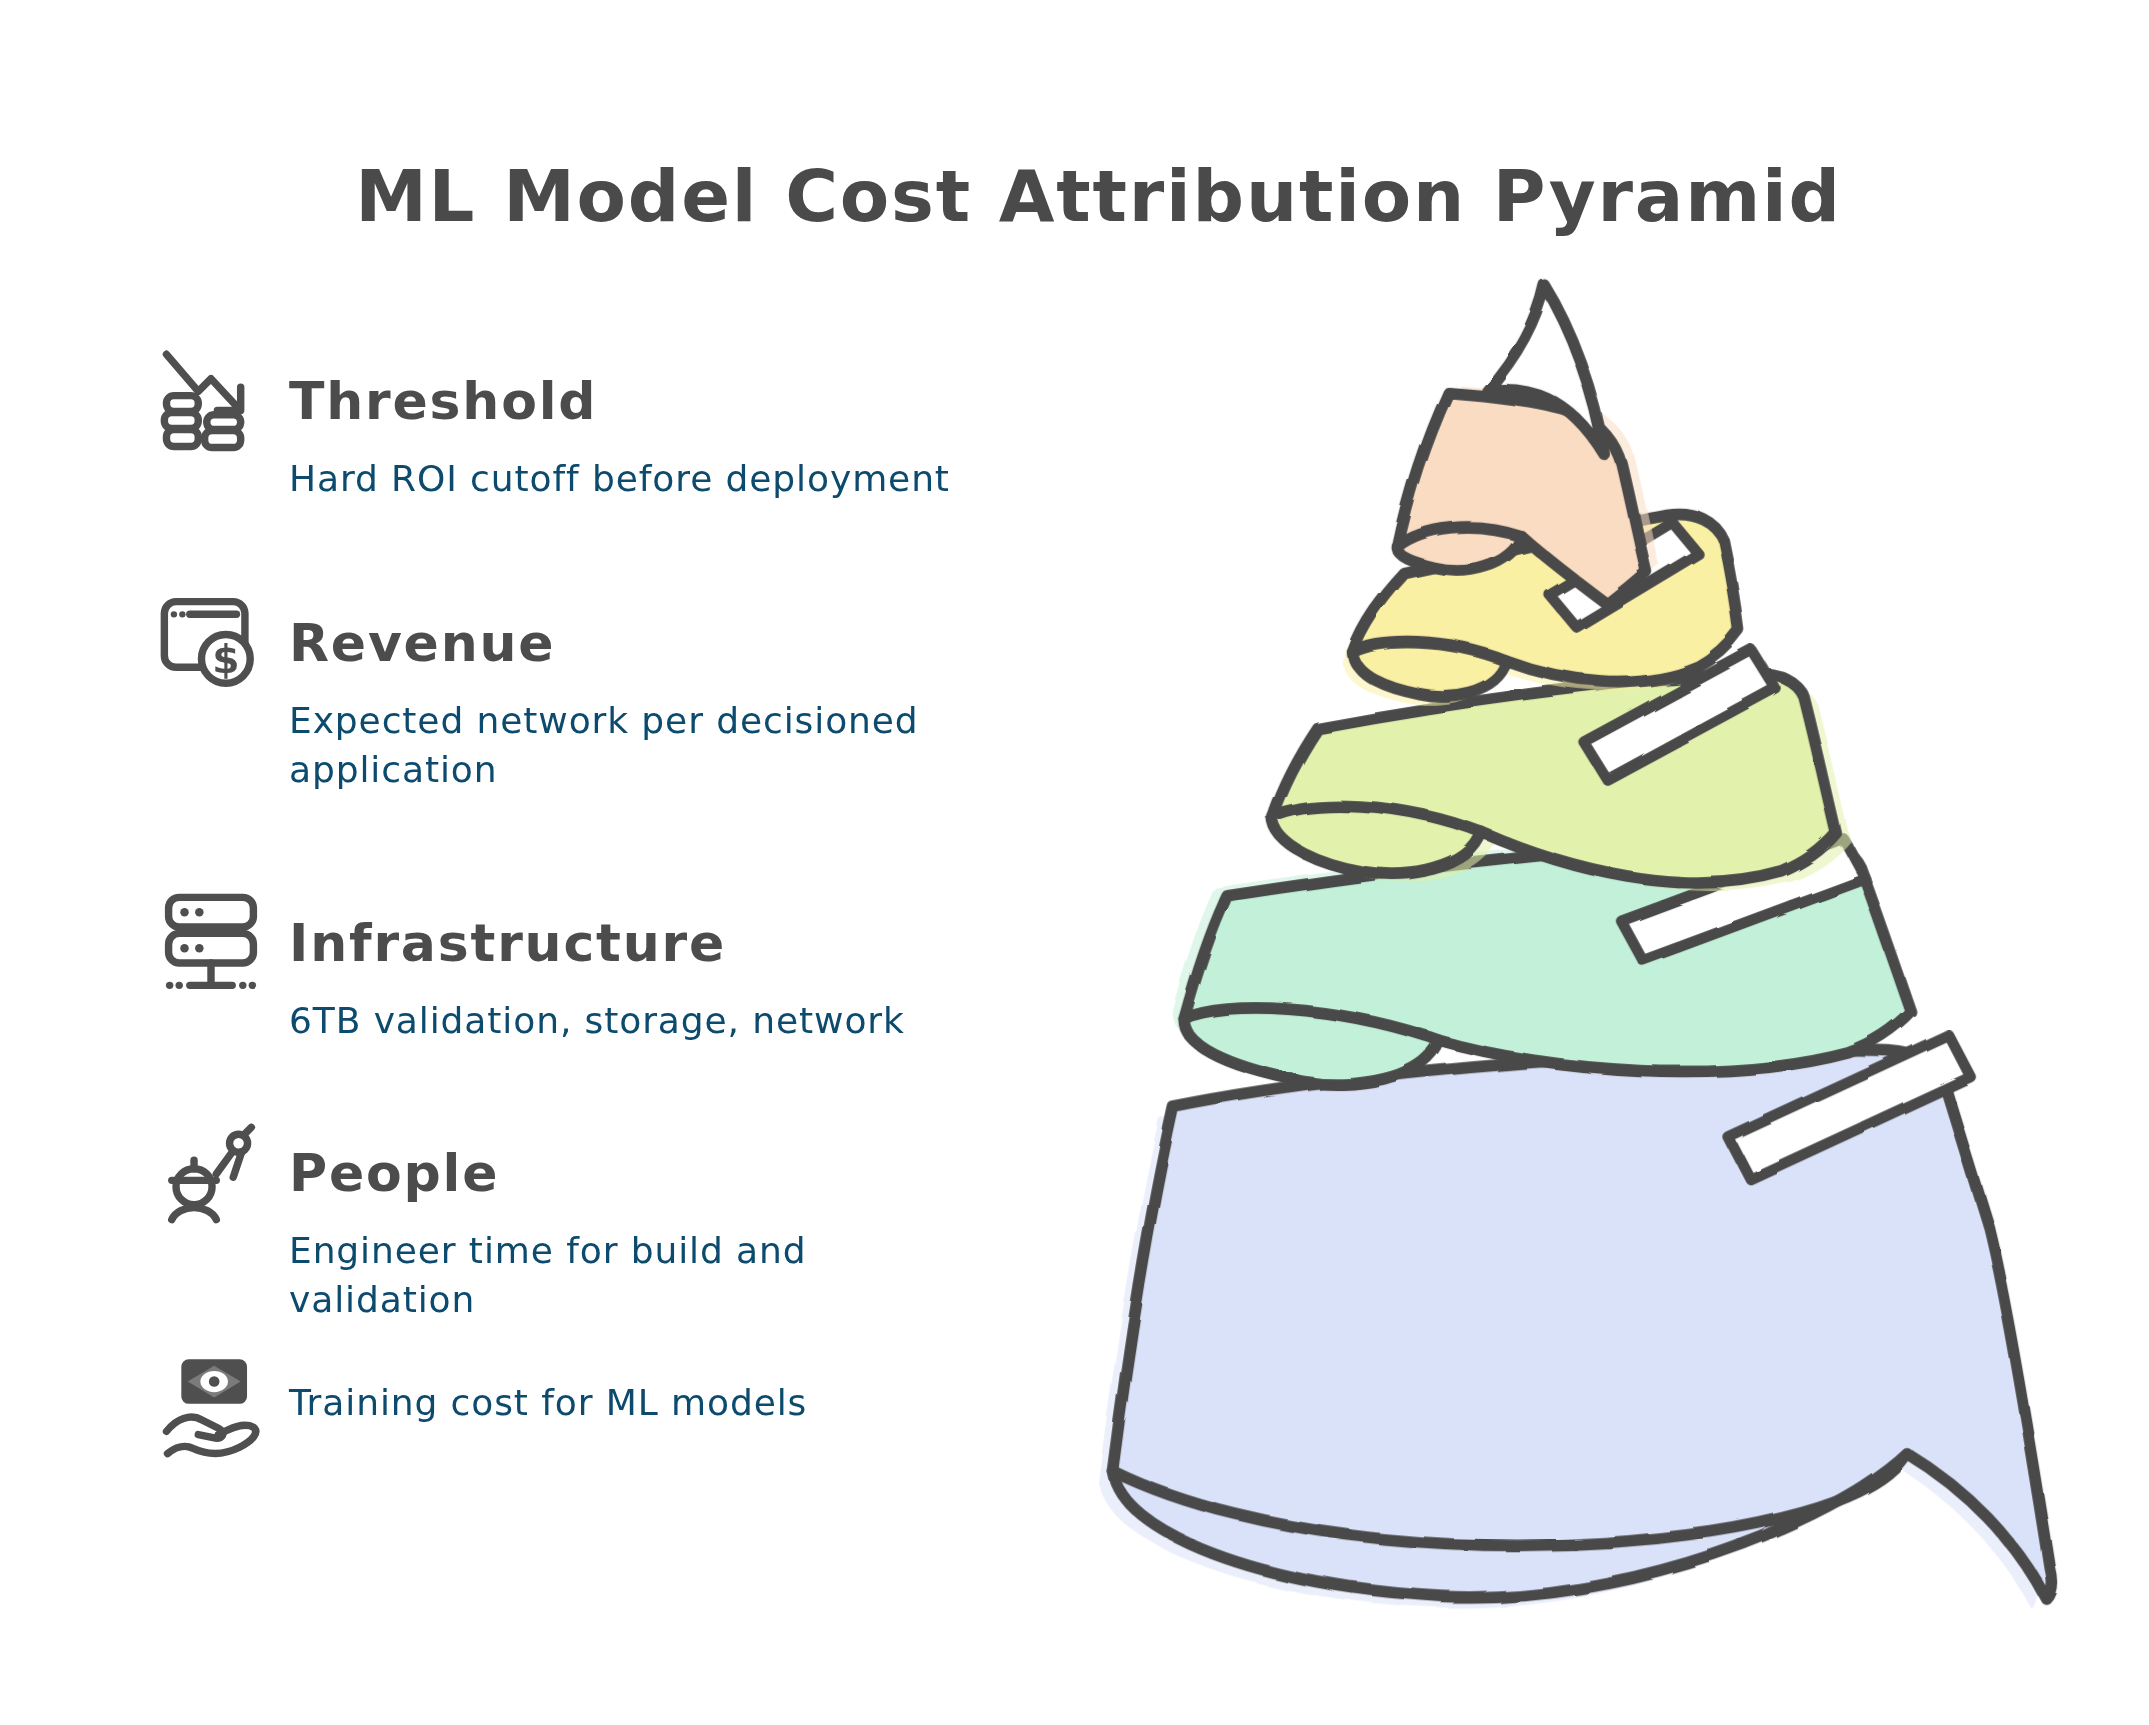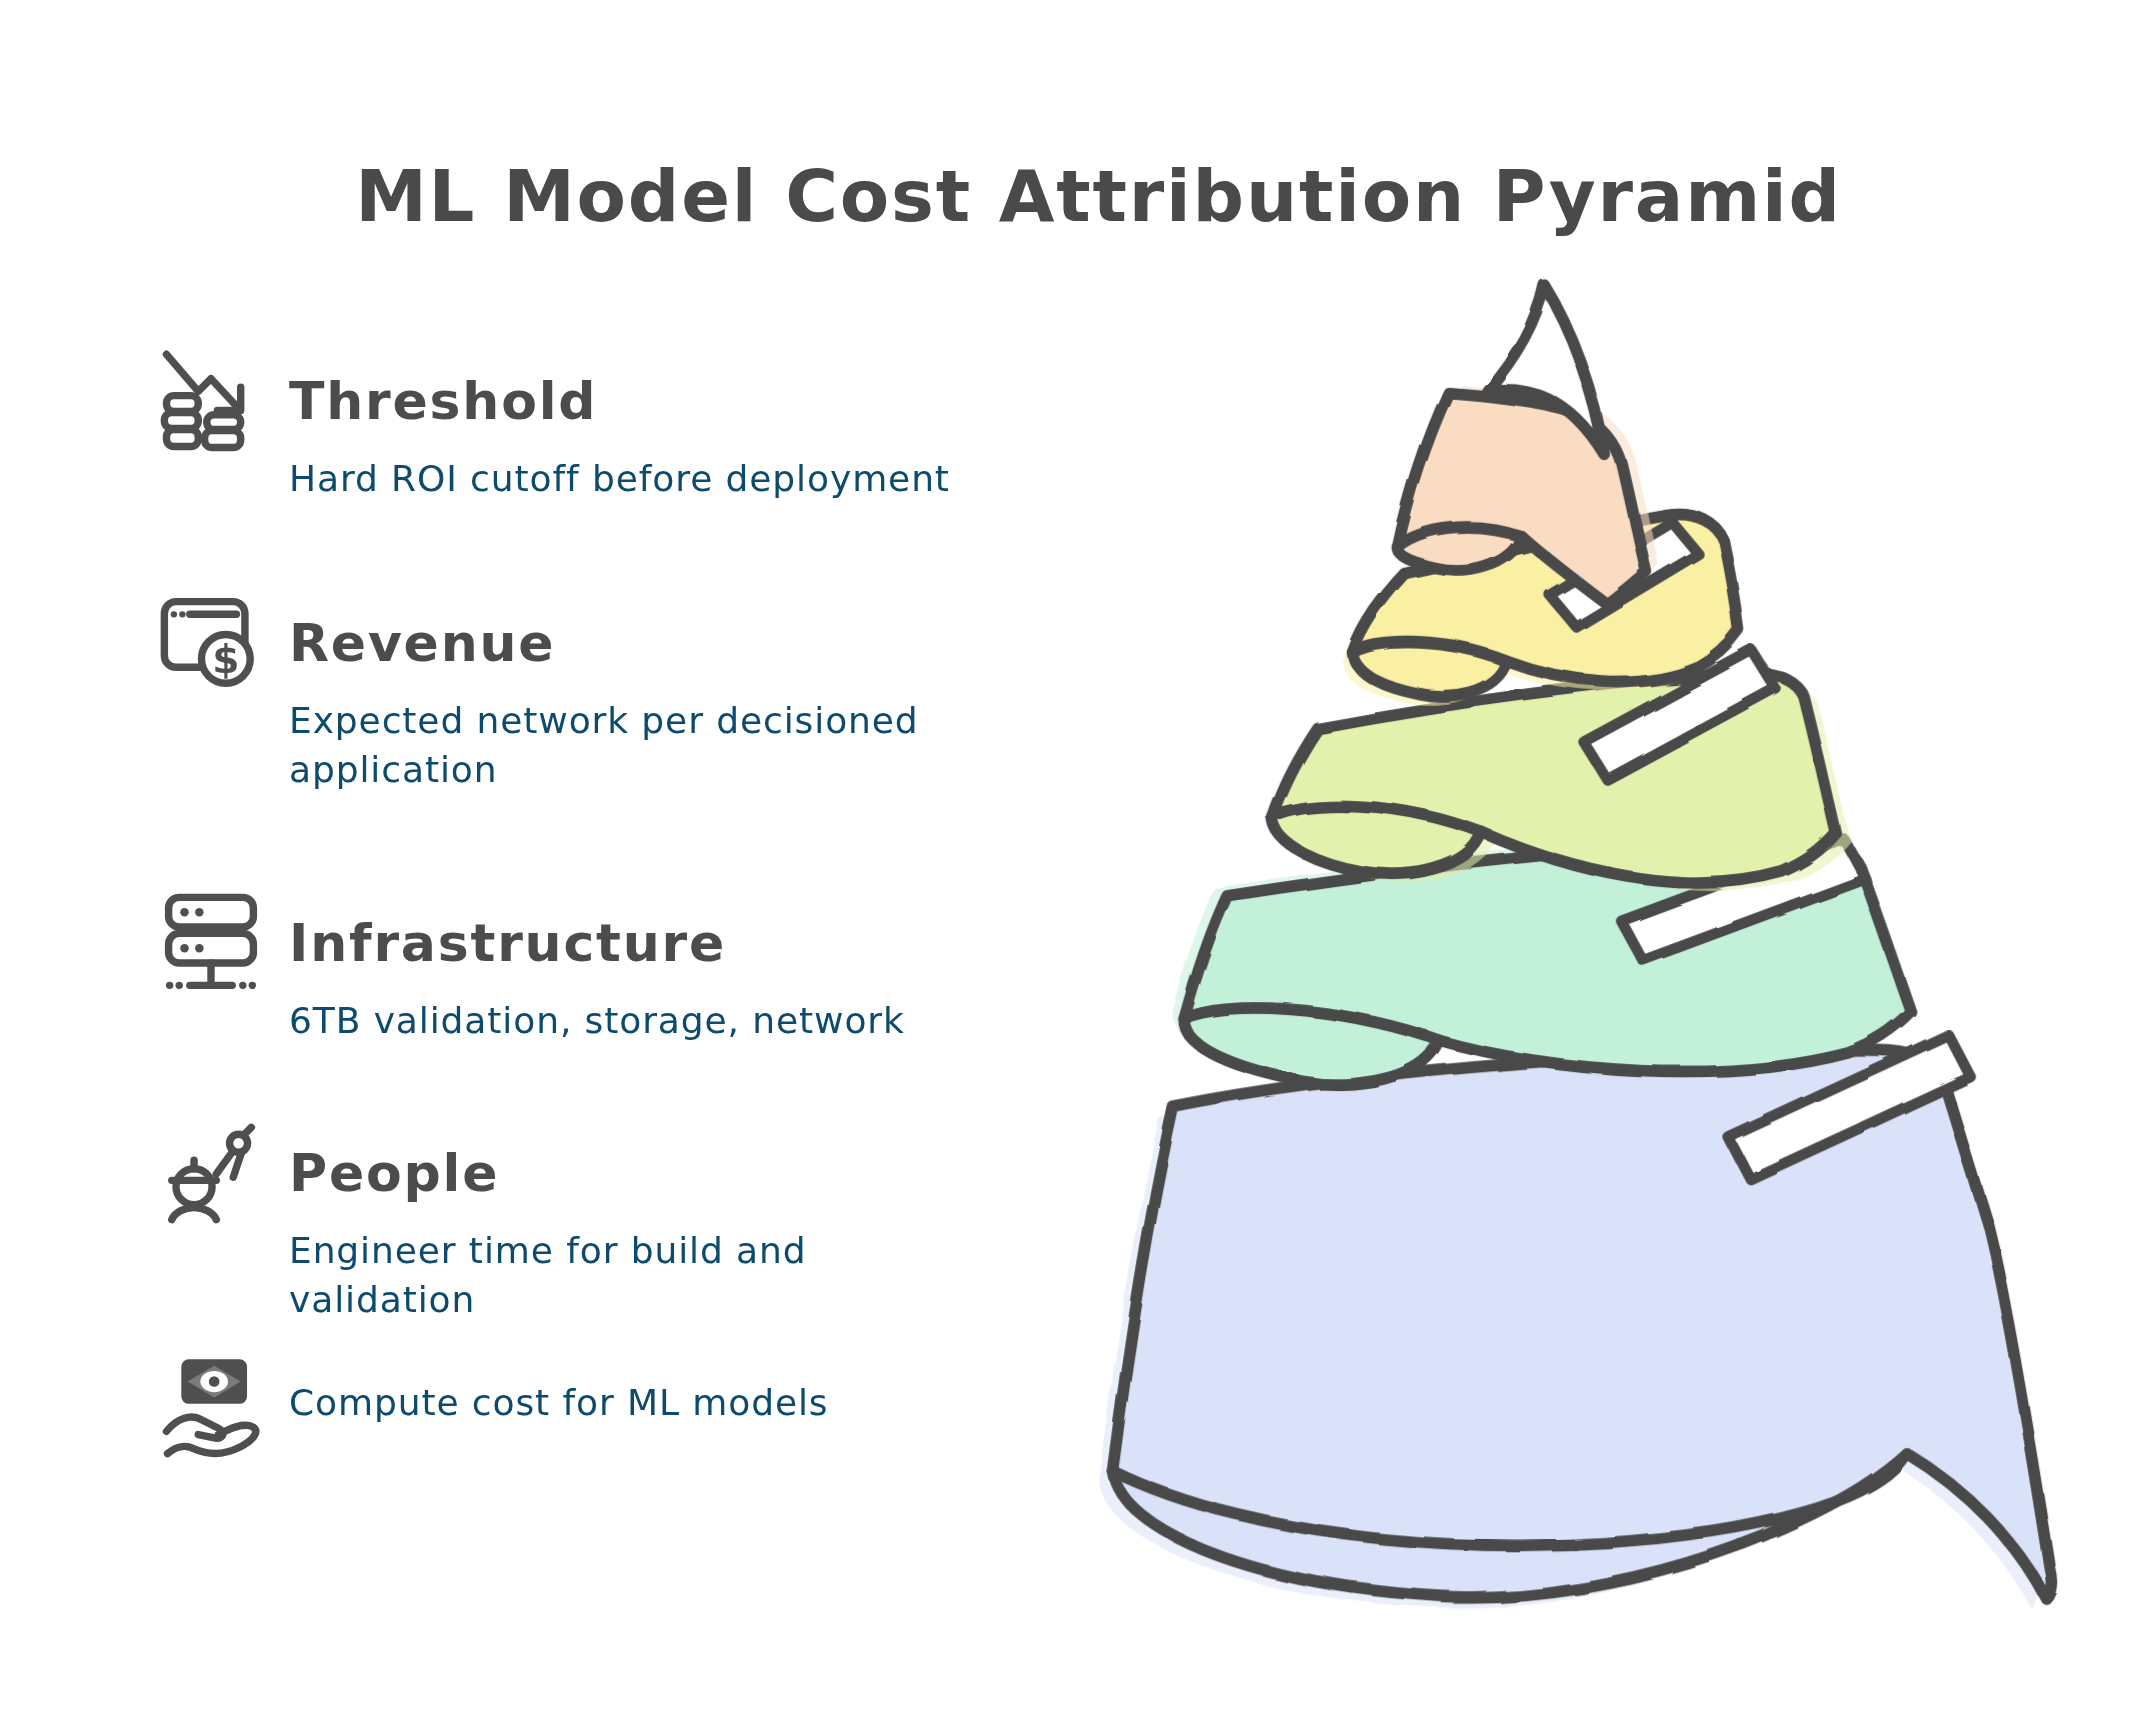--- a/index.html
+++ b/index.html
@@ -99,21 +99,21 @@
 <div class="item-row row-5">
   <svg class="item-icon" viewBox="0 0 100 100">
     <rect class="icon-fill" x="22" y="5" width="62" height="42" rx="7"></rect>
     <path d="M28,26 L53,11 L78,26 L53,41 Z" fill="#ffffff" opacity="0.25"></path>
     <ellipse cx="53" cy="26" rx="13" ry="10" fill="#ffffff"></ellipse>
     <circle class="icon-fill" cx="53" cy="26" r="5"></circle>
     <path class="icon-stroke" d="M8,73 C17,61 31,56 41,62 L57,70 C65,74 61,81 52,79 L38,76"></path>
     <path class="icon-stroke" d="M57,76 C68,70 81,64 90,69 C96,74 89,82 77,88 C61,96 46,95 33,89 C25,85 16,88 9,94"></path>
   </svg>
   <div class="item-text">
-    <div class="item-desc">Compute cost for ML models</div>
+    <div class="item-desc">Training cost for ML models</div>
   </div>
 </div>
 
 <div class="cone-wrap">
 <svg viewBox="0 0 1160 1630" width="1039" height="1460">
   <defs>
     <filter id="wobble" x="-4%" y="-4%" width="108%" height="108%">
       <feTurbulence type="fractalNoise" baseFrequency="0.011" numOctaves="2" seed="3" result="n"></feTurbulence>
       <feDisplacementMap in="SourceGraphic" in2="n" scale="8"></feDisplacementMap>
     </filter>

